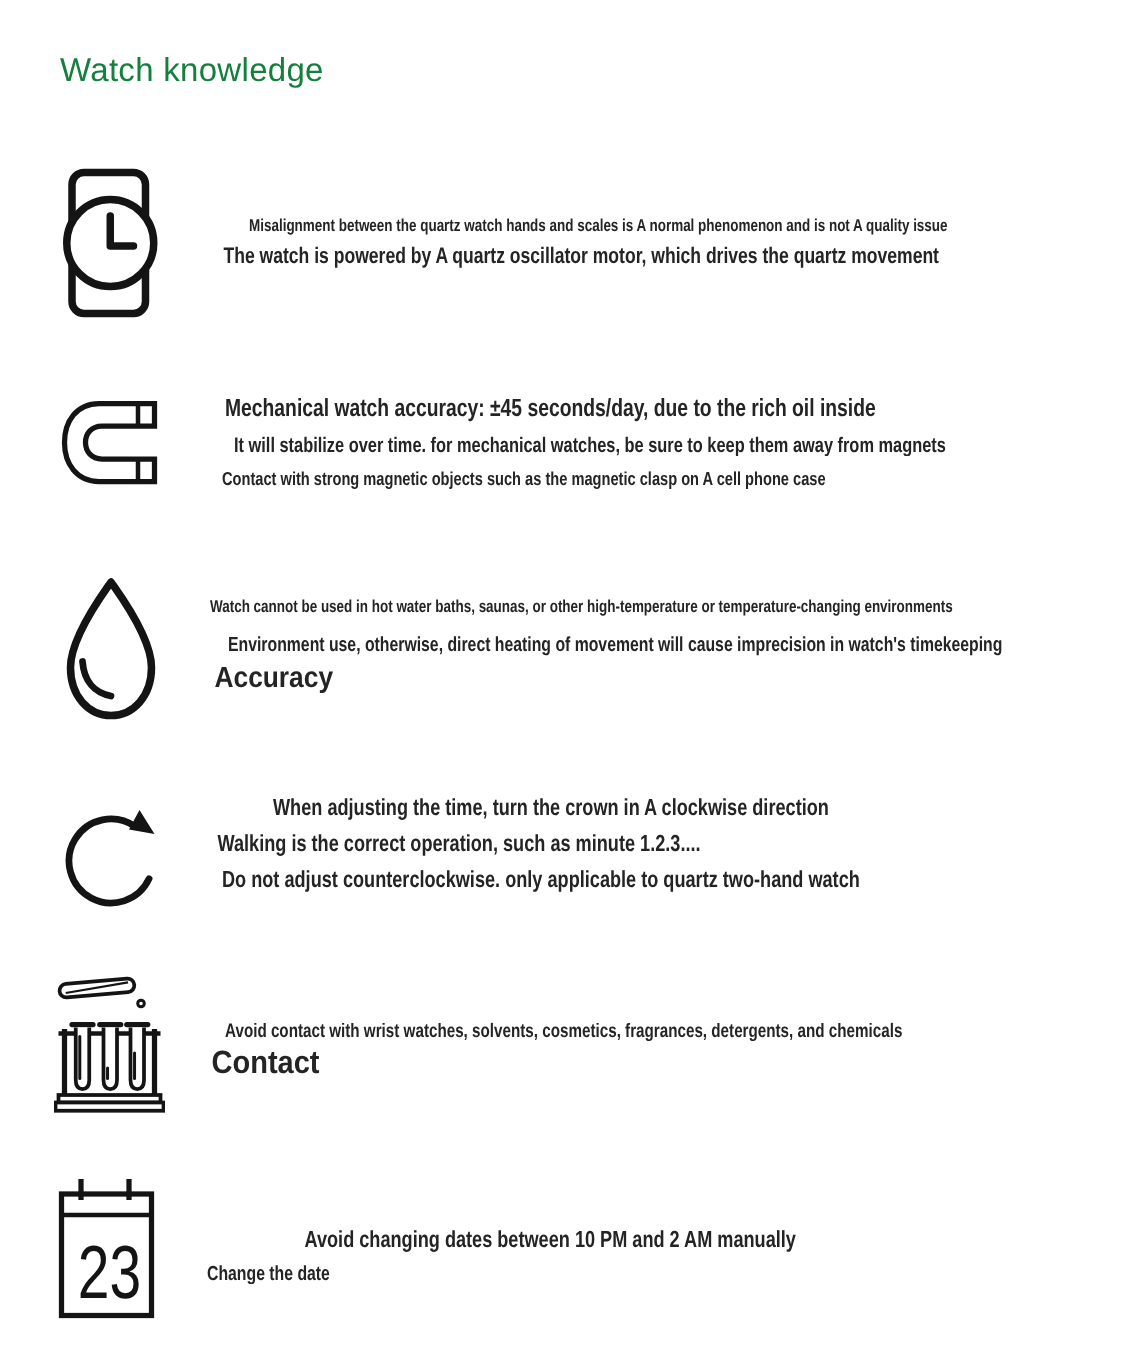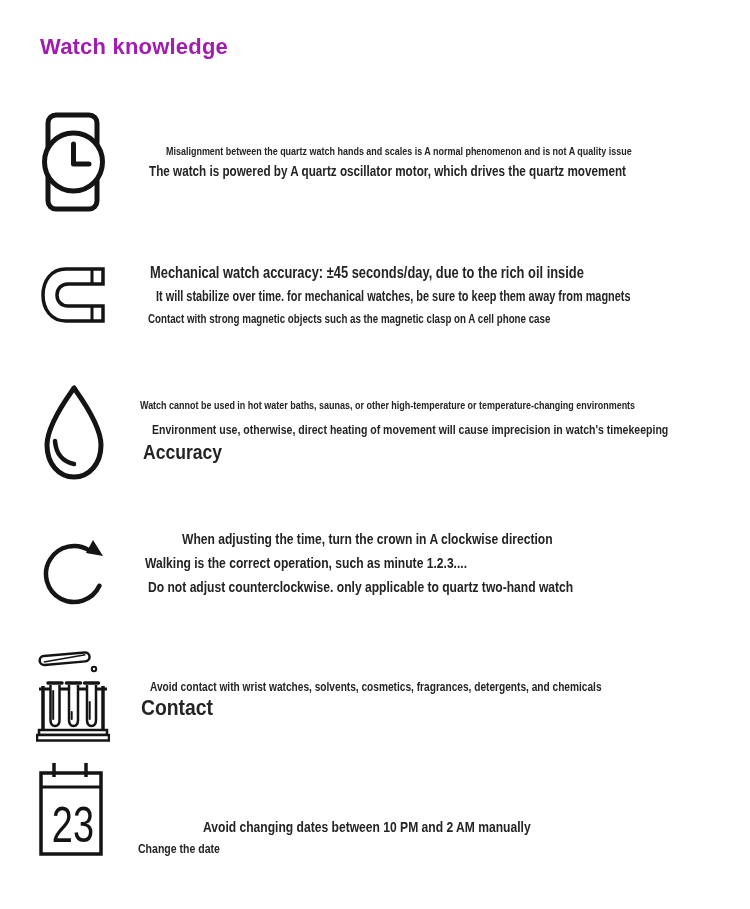--- a/index.html
+++ b/index.html
@@ -1,19 +1,19 @@
 <!DOCTYPE html>
 <html><head>
 <meta charset="utf-8">
 <style>
   html,body{margin:0;padding:0;background:#ffffff;}
   body{width:750px;height:909px;font-family:"Liberation Sans","DejaVu Sans",sans-serif;}
   .page{position:relative;width:750px;height:909px;background:#fff;overflow:hidden;}
   .title{position:absolute;left:40px;top:36px;margin:0;font-size:22px;line-height:1;
-         font-weight:700;color:#a21caf;letter-spacing:0.2px;}
+         font-weight:400;color:#15803d;letter-spacing:0.2px;}
   .ln{position:absolute;margin:0;white-space:nowrap;font-weight:700;color:#242424;
       line-height:1;transform:scaleX(0.78);transform-origin:left top;}
   .big{transform:scaleX(0.9);}
   .icon{position:absolute;display:block;}
   .icon svg{display:block;}
   
   .i1{left:40px;top:112px;}
   .s1l1{left:166px;top:146px;font-size:11.5px;}
   .s1l2{left:149px;top:163px;font-size:15px;}
   
@@ -29,21 +29,21 @@
   
   .i4{left:42px;top:530px;}
   .s4l1{left:182px;top:531px;font-size:15.5px;}
   .s4l2{left:145px;top:555px;font-size:15.5px;}
   .s4l3{left:148px;top:579px;font-size:15.5px;}
   
   .i5{left:36px;top:650px;}
   .s5l1{left:150px;top:680px;font-size:13px;}
   .s5l2{left:141px;top:698px;font-size:21.5px;}
   
-  .i6{left:38px;top:761px;text-decoration:underline;}
+  .i6{left:38px;top:784px;text-decoration:underline;}
   .s6l1{left:203px;top:819px;font-size:15.5px;}
   .s6l2{left:138px;top:842px;font-size:13.5px;}
 </style>
 </head>
 <body>
 
 <div class="page">
 
   <h1 class="title">Watch knowledge</h1>
 

